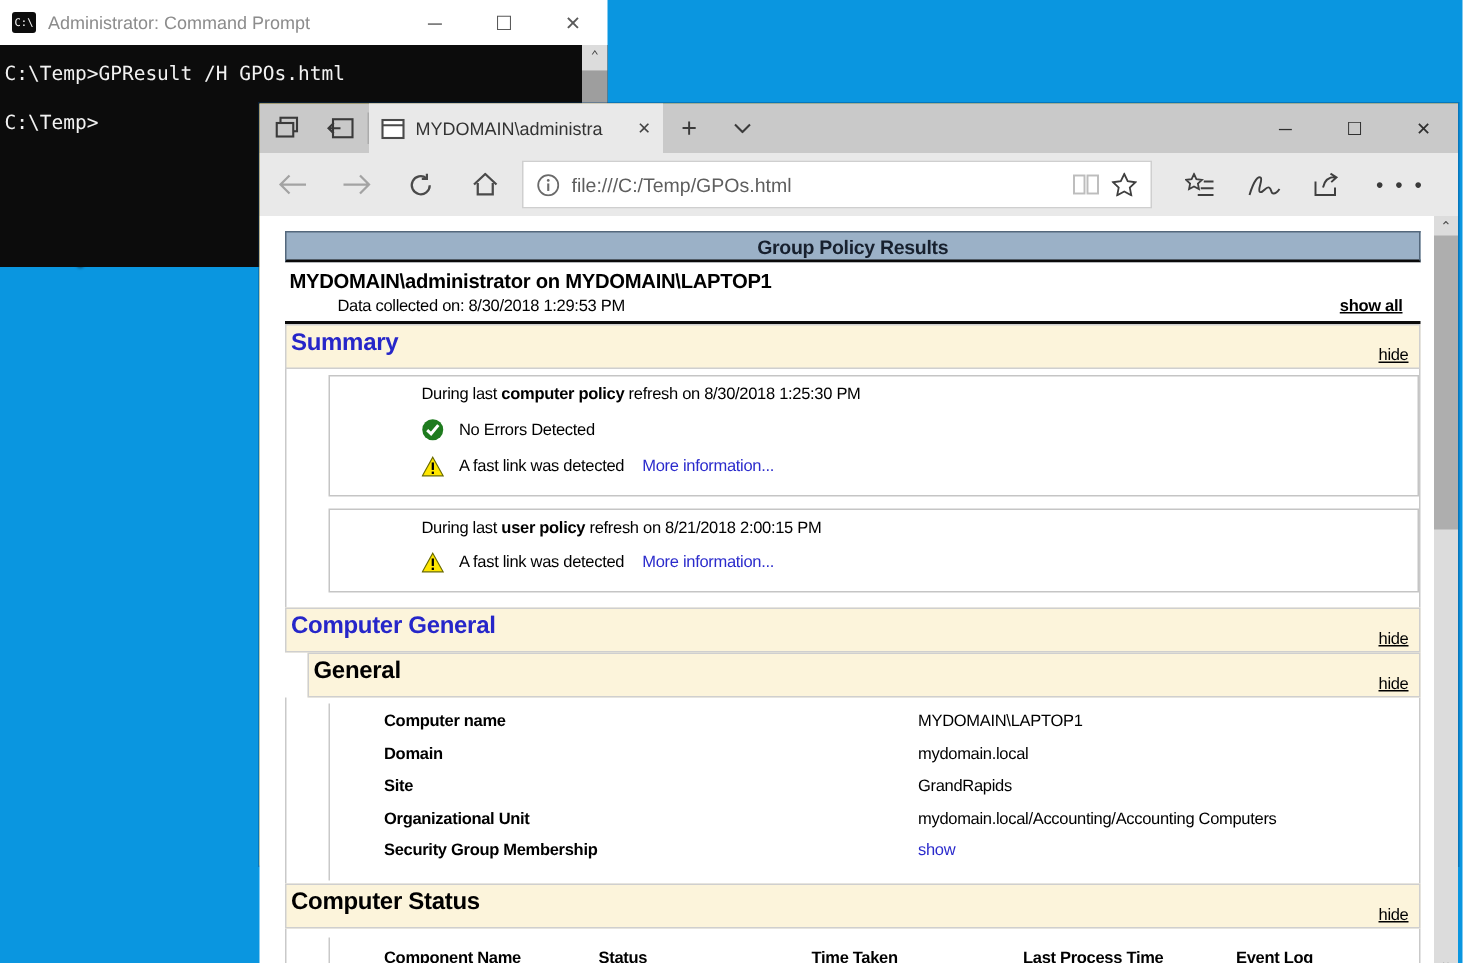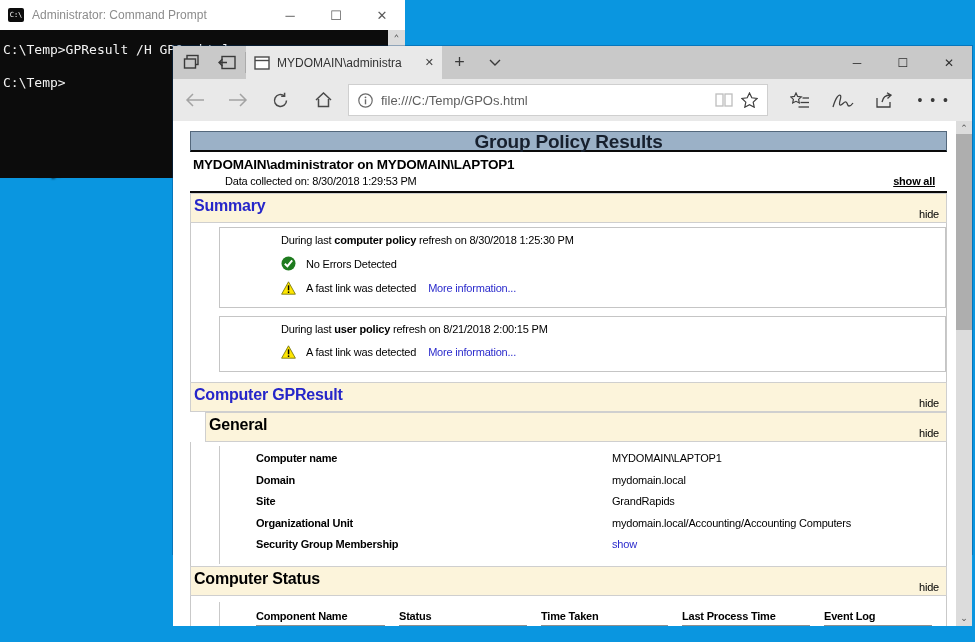--- a/index.html
+++ b/index.html
@@ -21,21 +21,21 @@
     color:#5a5a5a; font-size:13px; }
   .con-body { position:relative; height:148px; background:#0C0C0C; overflow:hidden;
     font-family:"DejaVu Sans Mono", monospace; font-size:13px; color:#F2F2F2; }
   .con-line1 { position:absolute; left:3px; top:12px; white-space:pre; }
   .con-line2 { position:absolute; left:3px; top:45px; white-space:pre; }
   .con-scroll { position:absolute; right:0; top:0; width:17px; height:100%; background:#CDCDCD; }
   .con-scroll-up { height:17px; background:#DCDCDC; color:#404040; font-size:9px; text-align:center; line-height:17px; }
   .con-scroll-thumb { height:36px; background:#9E9E9E; }
 
   
-  .edge { position:absolute; left:173px; top:46px; width:799px; height:508px; z-index:3;
+  .edge { position:absolute; left:173px; top:69px; width:799px; height:508px; z-index:3;
     background:#eab308; box-shadow:0 0 0 1px rgba(0,60,120,.35); }
   .tabbar { height:33px; background:#C9C9C9; display:flex; align-items:stretch; }
   .tb-btn { width:36px; display:flex; align-items:center; justify-content:center; color:#3a3a3a; }
   .tb-sep { width:1px; background:#ABABAB; margin:6px 0; }
   .tab { width:196px; background:#E9E9E9; display:flex; align-items:center; padding:0 8px; gap:7px; }
   .tab-title { flex:1; font-size:12px; color:#333; white-space:nowrap; overflow:hidden; }
   .tab-close { color:#444; font-size:11px; }
   .newtab, .tabchev { width:35px; display:flex; align-items:center; justify-content:center; color:#3a3a3a; }
   .newtab { font-size:18px; font-weight:300; }
   .tb-space { flex:1; }
@@ -52,31 +52,31 @@
   .content { position:relative; height:505px; background:#fff; overflow:hidden; }
   .scrollbar { position:absolute; right:0; top:0; bottom:0; width:16px; background:#DCDCDC; z-index:5; }
   .sb-up,.sb-down { position:absolute; left:0; width:16px; height:15px; color:#505050; font-size:9px;
     text-align:center; line-height:15px; }
   .sb-up { top:0; } .sb-down { bottom:0; }
   .sb-thumb { position:absolute; left:0; top:13px; width:16px; height:196px; background:#AEAEAE; }
 
   
   .page { position:absolute; left:17px; top:10px; width:757px; letter-spacing:-0.2px; }
   .banner { height:21px; line-height:20px; text-align:center; background:#9BB1C7;
-    border:1px solid #54687C; border-bottom:2px solid #0a0a0a; font-size:19px; font-weight:bold; color:#17202E; }
+    border:1px solid #54687C; border-bottom:2px solid #0a0a0a; font-size:13px; font-weight:bold; color:#17202E; }
   .intro { background:#fff; border-bottom:2px solid #0a0a0a; padding:5px 3px 4px 3px; }
   .intro-heading { font-size:13.5px; font-weight:bold; color:#000; }
   .intro-row { display:flex; justify-content:space-between; align-items:flex-end; margin-top:3px;padding-left:32px; }
   .collected { font-size:11px; color:#000; }
   .showall { font-size:11px; font-weight:bold; color:#000; text-decoration:underline; cursor:pointer; margin-right:9px; }
   .band { position:relative; height:30px; background:#FCF4DB; border:1px solid #CFCFCF; }
   .band-title { position:absolute; left:3px; top:3px; font-size:16px; font-weight:bold; }
   .band-title.blue { color:#2626C9; }
   .hide-link { position:absolute; right:7px; bottom:2px; font-size:11px; color:#000;
-    cursor:pointer;text-align:center; }
+    text-decoration:underline; cursor:pointer;text-align:center; }
   .band.lvl1 { margin-left:15px; }
   .sect { background:#fff; border-left:1px solid #C9C9C9; border-right:1px solid #C9C9C9; padding:4px 0 8px 28px; }
   .sumbox { border:1px solid #C5C5C5; background:#fff; padding:6px 8px 12px 61px; margin-bottom:8px; }
   .sline { font-size:11px; color:#000; }
   .irow { display:flex; align-items:center; gap:10px; margin-top:10px; font-size:11px; }
   .link { color:#2B2BCC; cursor:pointer; }
   .more { margin-left:2px; }
   .indent { border-left:1px solid #C9C9C9; padding:6px 0 4px 36px; }
   .grow { display:flex; height:21.5px; align-items:flex-start; font-size:11px; }
   .glabel { width:356px; font-weight:bold; }
@@ -279,21 +279,21 @@
                   <rect x="6.8" y="10.4" width="1.5" height="1.6" fill="#000"></rect>
                 </svg>
             </span>
             <span>A fast link was detected</span>
             <span class="link more">More information...</span>
           </div>
         </div>
       </div>
 
       <div class="band">
-        <span class="band-title blue">Computer GPResult</span>
+        <span class="band-title blue">Computer General</span>
         <span class="hide-link">hide</span>
       </div>
 
       <div class="band lvl1">
         <span class="band-title">General</span>
         <span class="hide-link">hide</span>
       </div>
 
       <div class="sect" style="padding-bottom:2px;">
         <div class="indent">

